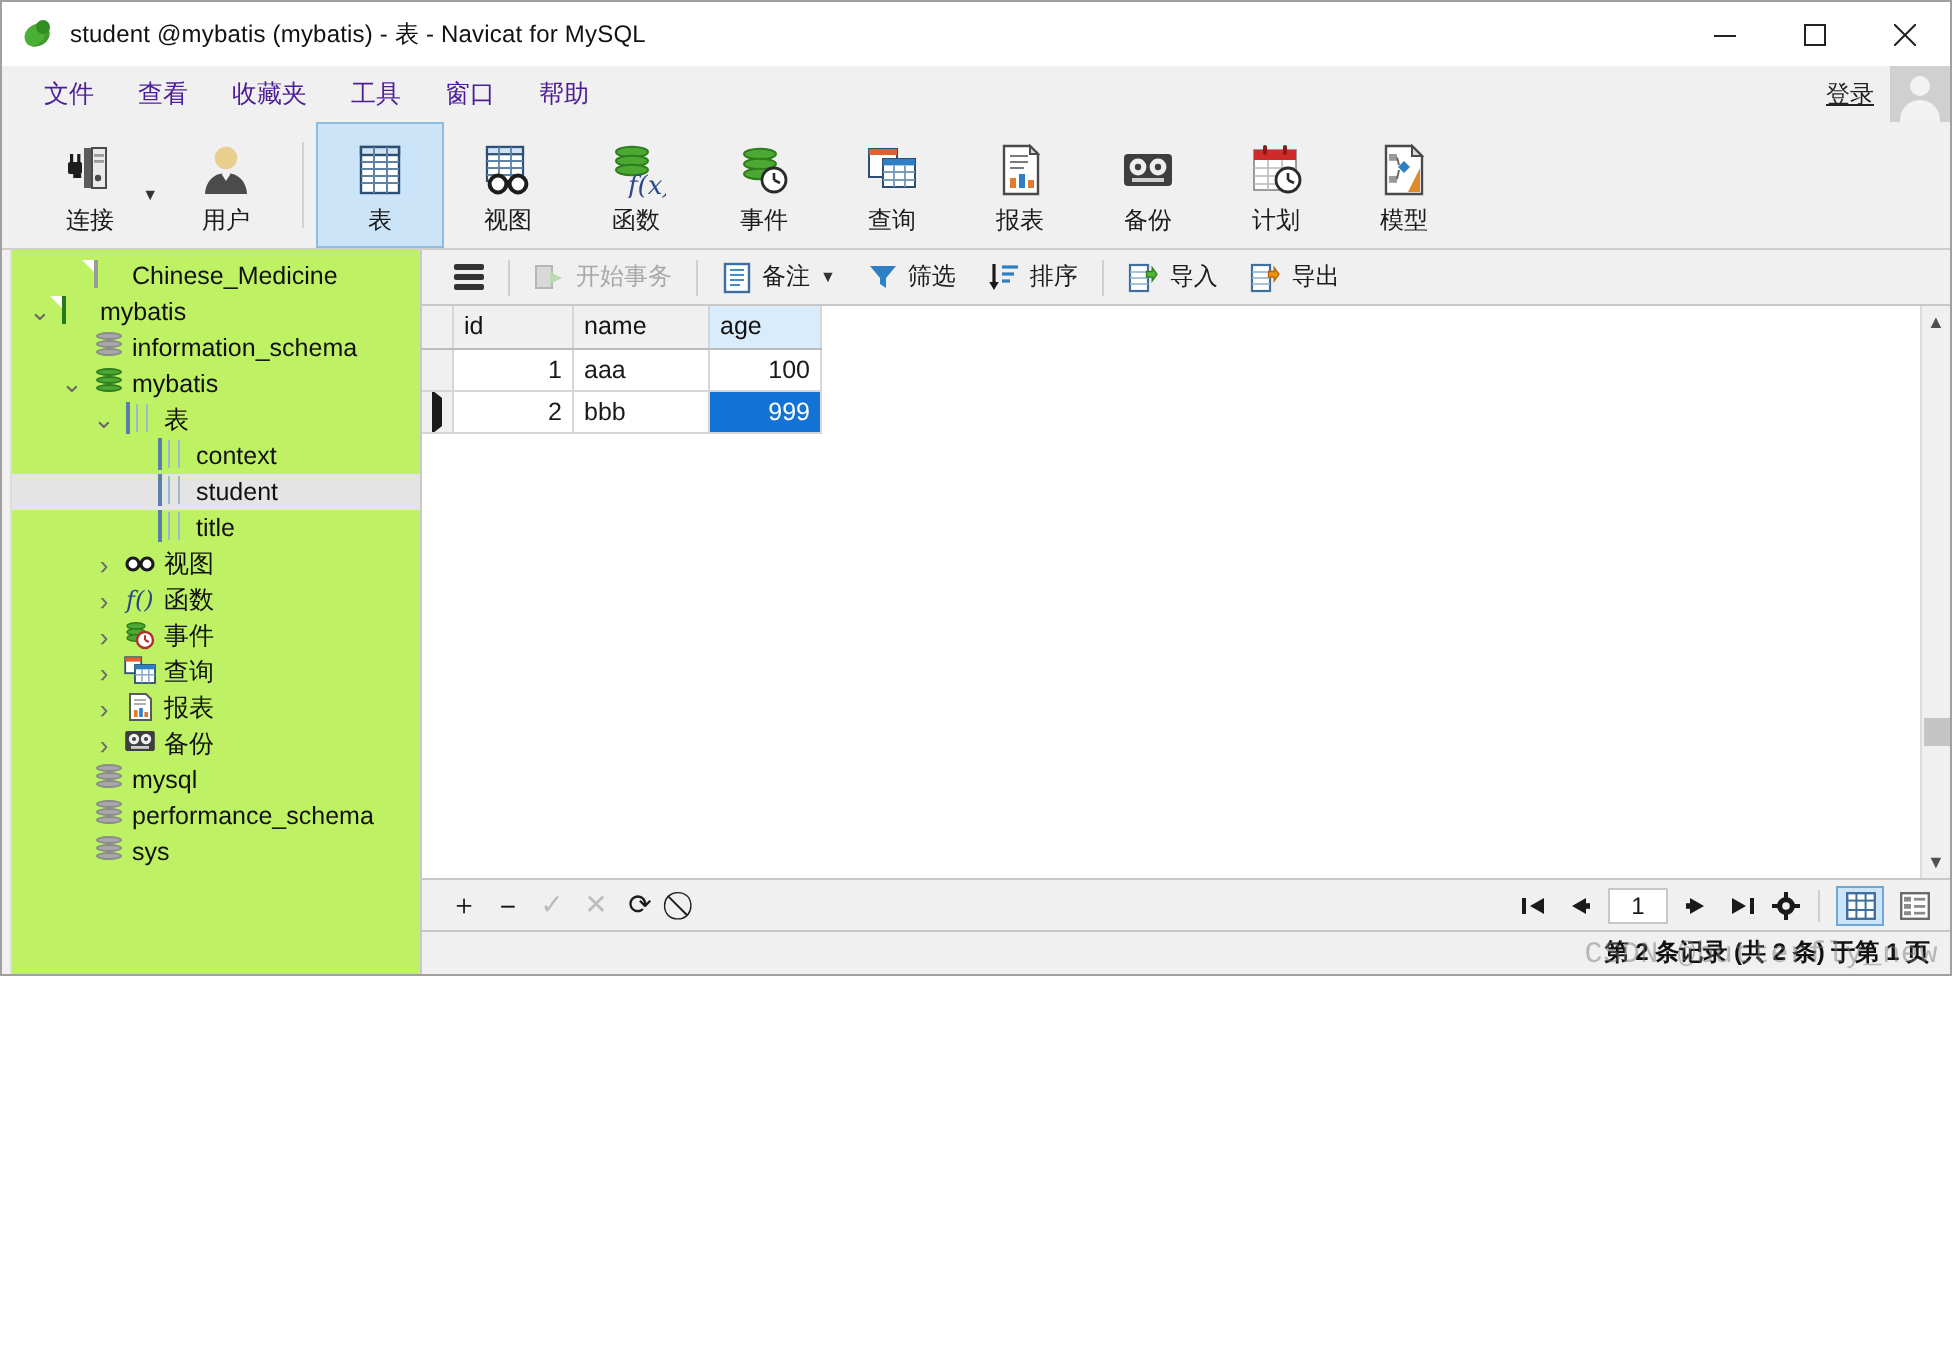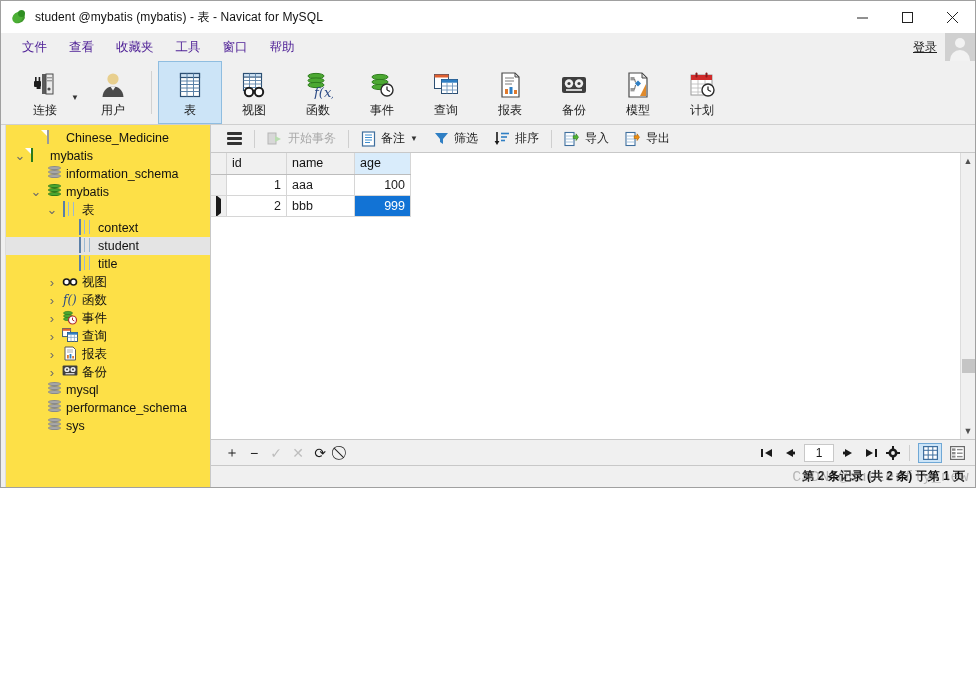--- a/index.html
+++ b/index.html
@@ -104,21 +104,21 @@
   }
 
   
   svg { display: block; }
 
   
   .body { flex: 1 1 auto; display: flex; min-height: 0; }
 
   
   .tree-pane {
-    width: 210px; flex: 0 0 210px; background: #fde047;
+    width: 210px; flex: 0 0 210px; background: #bef264;
     border-right: 1px solid #c8c8c8;
     display: flex; min-height: 0;
   }
   .tree-scroll-left {
     width: 5px; flex: 0 0 5px; background: #f0f0f0;
     border-right: 1px solid #dcdcdc;
   }
   .tree {
     flex: 1 1 auto; overflow: hidden; padding-top: 4px;
     font-size: 12.5px;
@@ -474,36 +474,20 @@
         <svg width="30" height="28" viewBox="0 0 30 28">
           <rect x="3" y="6" width="24" height="16" rx="2" fill="#3e3e3e"></rect>
           <circle cx="10" cy="12.5" r="4.2" fill="#efefef"></circle>
             <circle cx="10" cy="12.5" r="1.6" fill="#3e3e3e"></circle>
           <circle cx="20" cy="12.5" r="4.2" fill="#efefef"></circle>
             <circle cx="20" cy="12.5" r="1.6" fill="#3e3e3e"></circle>
           <rect x="7" y="18" width="16" height="2" fill="#cfcfcf"></rect>
         </svg>
       </div>
       <div class="rb-label">备份</div>
-    </div>
-
-    <div class="rb-item">
-      <div class="rb-ico">
-        <svg width="28" height="28" viewBox="0 0 28 28">
-          <path d="M5 2 H18 L23 7 V26 H5 Z" fill="#fff" stroke="#4a4a4a" stroke-width="1.2"></path>
-          <path d="M18 2 V7 H23 Z" fill="#d8d8d8" stroke="#4a4a4a" stroke-width="1"></path>
-          <rect x="6.5" y="6" width="4" height="3.4" fill="#9a9a9a"></rect>
-          <rect x="6.5" y="17" width="4" height="3.4" fill="#9a9a9a"></rect>
-          <path d="M14 9.5 L17 12.5 L14 15.5 L11 12.5 Z" fill="#2f7fc4"></path>
-          <path d="M16 25 L22 13 L22 25 Z" fill="#e08a2c"></path>
-          <line x1="10.5" y1="7.8" x2="11.5" y2="11.5" stroke="#6a6a6a" stroke-width="1"></line>
-          <line x1="10.5" y1="18.5" x2="11.5" y2="14" stroke="#6a6a6a" stroke-width="1"></line>
-        </svg>
-      </div>
-      <div class="rb-label">模型</div>
     </div>
 
     <div class="rb-item">
       <div class="rb-ico">
         <svg width="30" height="28" viewBox="0 0 30 28">
           <rect x="4" y="4" width="21" height="20" fill="#fff" stroke="#9a9a9a" stroke-width="1"></rect>
           <rect x="4" y="4" width="21" height="5" fill="#cf2b2b"></rect>
           <rect x="8.5" y="1.5" width="2" height="5" rx="1" fill="#8a1a1a"></rect>
           <rect x="18.5" y="1.5" width="2" height="5" rx="1" fill="#8a1a1a"></rect>
           <g stroke="#b9b9b9" stroke-width="0.8">
@@ -512,20 +496,36 @@
               <line x1="4" y1="21" x2="25" y2="21"></line>
             <line x1="11" y1="9" x2="11" y2="24"></line>
               <line x1="18" y1="9" x2="18" y2="24"></line>
           </g>
           <circle cx="21" cy="19" r="6" fill="#fff" stroke="#2b2b2b" stroke-width="1.4"></circle>
           <line x1="21" y1="19" x2="21" y2="15.5" stroke="#2b2b2b" stroke-width="1.3"></line>
           <line x1="21" y1="19" x2="24" y2="20.5" stroke="#2b2b2b" stroke-width="1.3"></line>
         </svg>
       </div>
       <div class="rb-label">计划</div>
+    </div>
+
+    <div class="rb-item">
+      <div class="rb-ico">
+        <svg width="28" height="28" viewBox="0 0 28 28">
+          <path d="M5 2 H18 L23 7 V26 H5 Z" fill="#fff" stroke="#4a4a4a" stroke-width="1.2"></path>
+          <path d="M18 2 V7 H23 Z" fill="#d8d8d8" stroke="#4a4a4a" stroke-width="1"></path>
+          <rect x="6.5" y="6" width="4" height="3.4" fill="#9a9a9a"></rect>
+          <rect x="6.5" y="17" width="4" height="3.4" fill="#9a9a9a"></rect>
+          <path d="M14 9.5 L17 12.5 L14 15.5 L11 12.5 Z" fill="#2f7fc4"></path>
+          <path d="M16 25 L22 13 L22 25 Z" fill="#e08a2c"></path>
+          <line x1="10.5" y1="7.8" x2="11.5" y2="11.5" stroke="#6a6a6a" stroke-width="1"></line>
+          <line x1="10.5" y1="18.5" x2="11.5" y2="14" stroke="#6a6a6a" stroke-width="1"></line>
+        </svg>
+      </div>
+      <div class="rb-label">模型</div>
     </div>
   </div>
 
   <div class="body">
 
     <div class="tree-pane">
       <div class="tree-scroll-left"></div>
       <div class="tree" id="tree">
           <div class="tnode" style="padding-left: 24px;">
             <span class="twist"></span>

